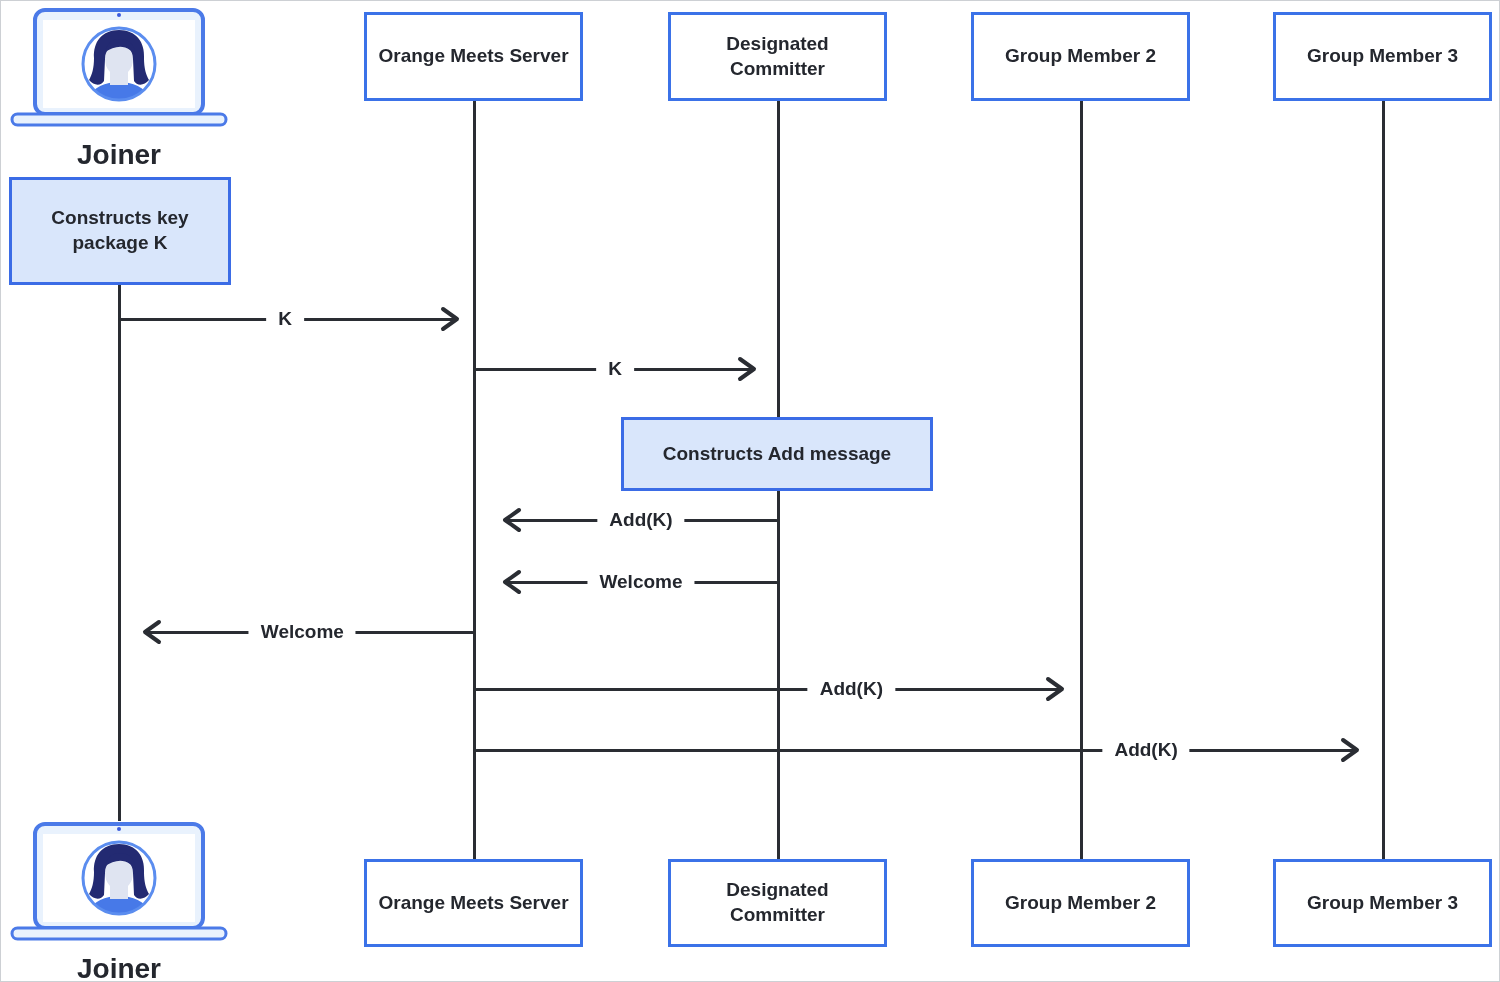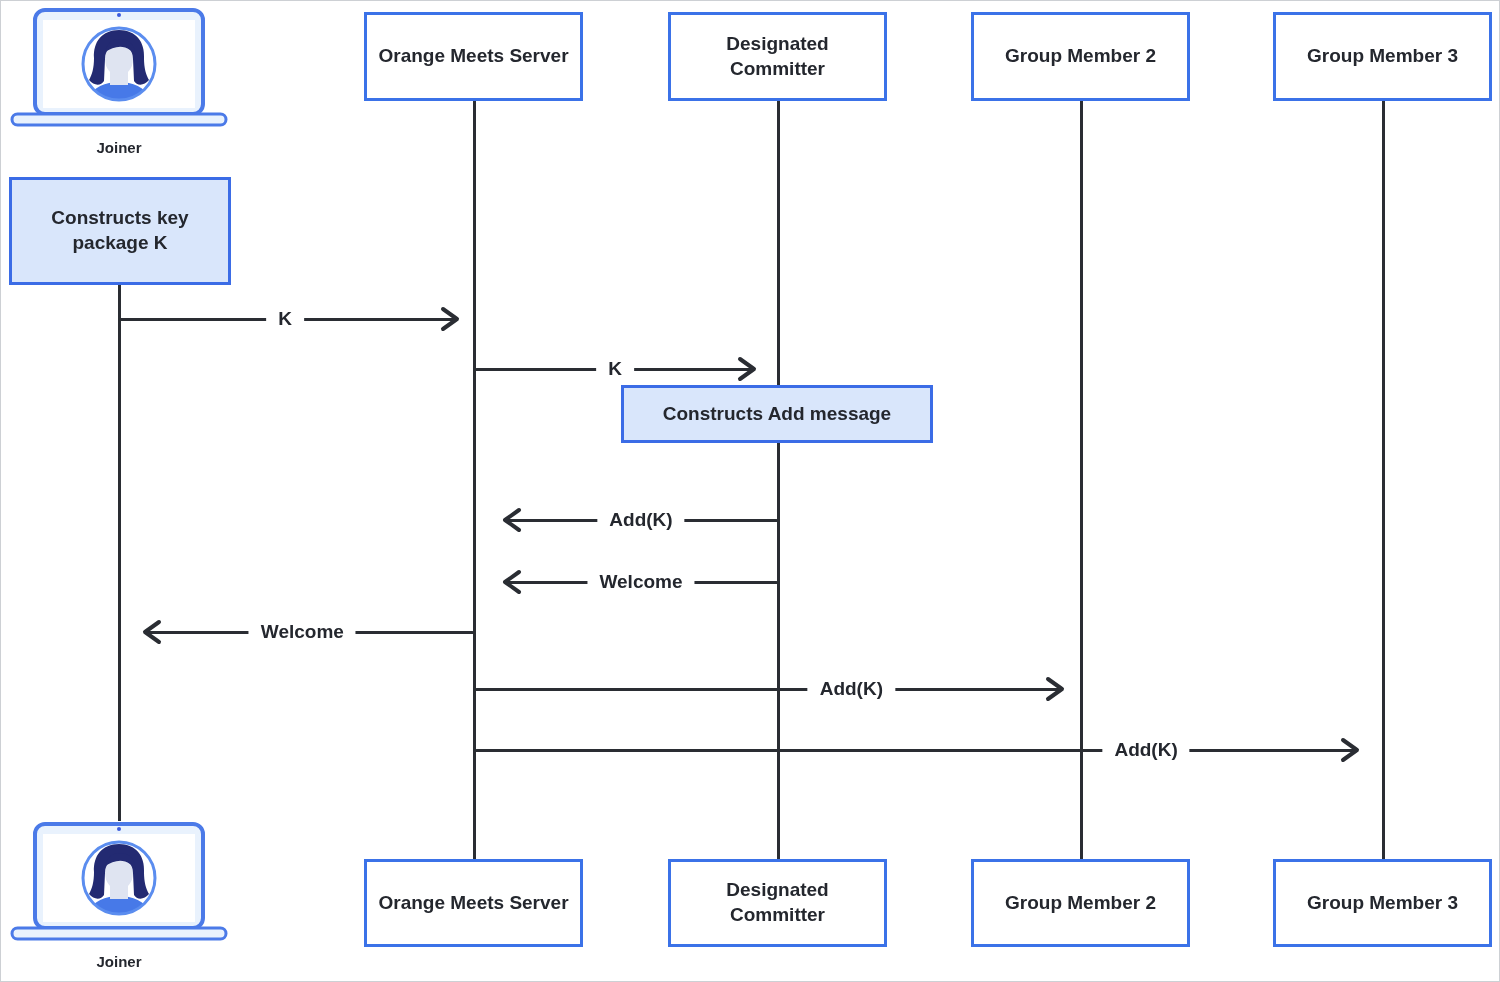--- a/index.html
+++ b/index.html
@@ -26,21 +26,21 @@
   .msg-label{
     position:absolute;top:1.5px;transform:translate(-50%,-50%);
     background:#ffffff;padding:0 12px;font-weight:700;font-size:19px;
     white-space:nowrap;color:#24272e;
   }
   .arrowhead{position:absolute;top:-11.5px;width:20px;height:26px;}
   .arrowhead.right{right:-2px;}
   .arrowhead.left{left:-2px;}
   .actor-figure{position:absolute;}
   .actor-caption{
-    position:absolute;text-align:center;font-weight:700;font-size:15px;color:#24272e;
+    position:absolute;text-align:center;font-weight:700;font-size:28px;color:#24272e;
   }
 </style>
 </head>
 <body>
 
 <div class="canvas">
 
   <div class="lifeline" style="left:117px;top:267px;height:553px;"></div>
   <div class="lifeline" style="left:472px;top:100px;height:758px;"></div>
   <div class="lifeline" style="left:776px;top:100px;height:758px;"></div>
@@ -87,21 +87,21 @@
   </div>
 
   <div class="message" style="left:474px;top:366.5px;width:280px;">
     <div class="msg-line"></div>
     <span class="msg-label" style="left:50%;">K</span>
     <svg class="arrowhead right" viewBox="0 0 20 26">
         <path d="M3 3 L17 13 L3 23" stroke="#2a2d33" stroke-width="4" fill="none" stroke-linecap="round" stroke-linejoin="round"></path>
       </svg>
   </div>
 
-  <div class="note-box" style="left:620px;top:384px;width:312px;height:58px;">Constructs Add message</div>
+  <div class="note-box" style="left:620px;top:416px;width:312px;height:74px;">Constructs Add message</div>
 
   <div class="message" style="left:503px;top:517.5px;width:274px;">
     <div class="msg-line"></div>
     <span class="msg-label" style="left:50%;">Add(K)</span>
     <svg class="arrowhead left" viewBox="0 0 20 26">
         <path d="M17 3 L3 13 L17 23" stroke="#2a2d33" stroke-width="4" fill="none" stroke-linecap="round" stroke-linejoin="round"></path>
       </svg>
   </div>
 
   <div class="message" style="left:503px;top:579.5px;width:274px;">

